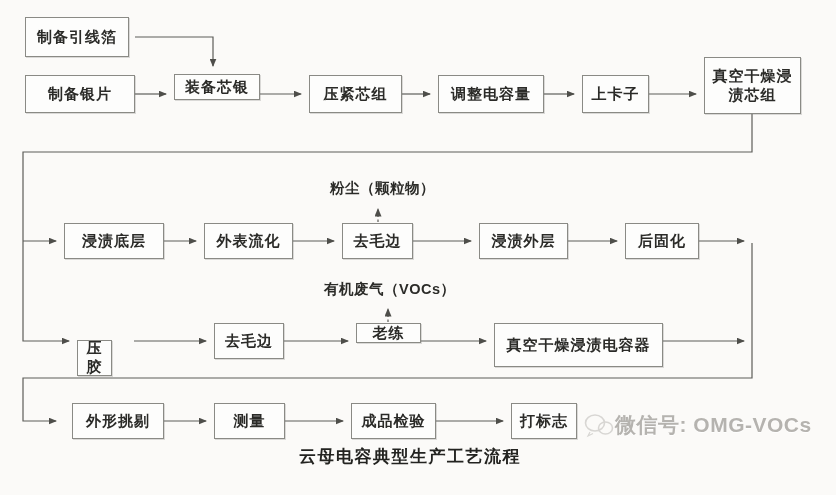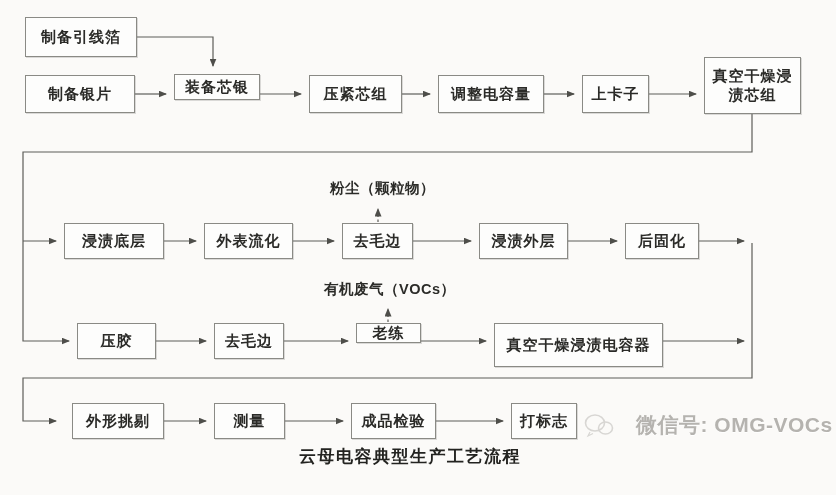--- a/index.html
+++ b/index.html
@@ -38,21 +38,21 @@
     left:240px;top:445px;width:340px;
     text-align:center;
     font-size:17px;
     font-weight:700;
     letter-spacing:1.5px;
     color:#232320;
   }
   .watermark{
     position:absolute;
     left:583px;top:411px;
-    display:flex;align-items:center;gap:21px;
+    display:flex;align-items:center;gap:0;
     color:#b5b3af;
     font-size:21px;
     font-weight:600;
     letter-spacing:0.5px;
     text-shadow:0 1px 0 rgba(255,255,255,0.9);
     white-space:nowrap;
   }
   .watermark svg{opacity:0.45;}
   svg.connectors{position:absolute;left:0;top:0;pointer-events:none;}
 </style>
@@ -96,35 +96,35 @@
 
       <path d="M156,421 H206" marker-end="url(#arr)"></path>
       <path d="M285,421 H343" marker-end="url(#arr)"></path>
       <path d="M436,421 H503" marker-end="url(#arr)"></path>
 
       <path d="M378,222 V209" stroke-dasharray="2.5,2.5" marker-end="url(#arr)"></path>
       <path d="M388,322 V309" stroke-dasharray="2.5,2.5" marker-end="url(#arr)"></path>
     </g>
   </svg>
 
-  <div class="flow-box" style="left:25px;top:17px;width:112px;height:40px">制备引线箔</div>
+  <div class="flow-box" style="left:25px;top:17px;width:104px;height:40px">制备引线箔</div>
   <div class="flow-box" style="left:25px;top:75px;width:110px;height:38px">制备银片</div>
   <div class="flow-box" style="left:174px;top:74px;width:86px;height:26px">装备芯银</div>
   <div class="flow-box" style="left:309px;top:75px;width:93px;height:38px">压紧芯组</div>
   <div class="flow-box" style="left:438px;top:75px;width:106px;height:38px">调整电容量</div>
   <div class="flow-box" style="left:582px;top:75px;width:67px;height:38px">上卡子</div>
   <div class="flow-box" style="left:704px;top:57px;width:97px;height:57px">真空干燥浸渍芯组</div>
 
   <div class="flow-box" style="left:64px;top:223px;width:100px;height:36px">浸渍底层</div>
   <div class="flow-box" style="left:204px;top:223px;width:89px;height:36px">外表流化</div>
   <div class="flow-box" style="left:342px;top:223px;width:71px;height:36px">去毛边</div>
   <div class="flow-box" style="left:479px;top:223px;width:89px;height:36px">浸渍外层</div>
   <div class="flow-box" style="left:625px;top:223px;width:74px;height:36px">后固化</div>
 
-  <div class="flow-box" style="left:77px;top:323px;width:79px;height:36px">压胶</div>
+  <div class="flow-box" style="left:77px;top:340px;width:35px;height:36px">压胶</div>
   <div class="flow-box" style="left:214px;top:323px;width:70px;height:36px">去毛边</div>
   <div class="flow-box" style="left:356px;top:323px;width:65px;height:20px">老练</div>
   <div class="flow-box" style="left:494px;top:323px;width:169px;height:44px">真空干燥浸渍电容器</div>
 
   <div class="flow-box" style="left:72px;top:403px;width:92px;height:36px">外形挑剔</div>
   <div class="flow-box" style="left:214px;top:403px;width:71px;height:36px">测量</div>
   <div class="flow-box" style="left:351px;top:403px;width:85px;height:36px">成品检验</div>
   <div class="flow-box" style="left:511px;top:403px;width:66px;height:36px">打标志</div>
 
   <div class="emission-label" style="left:330px;top:179px">粉尘（颗粒物）</div>

